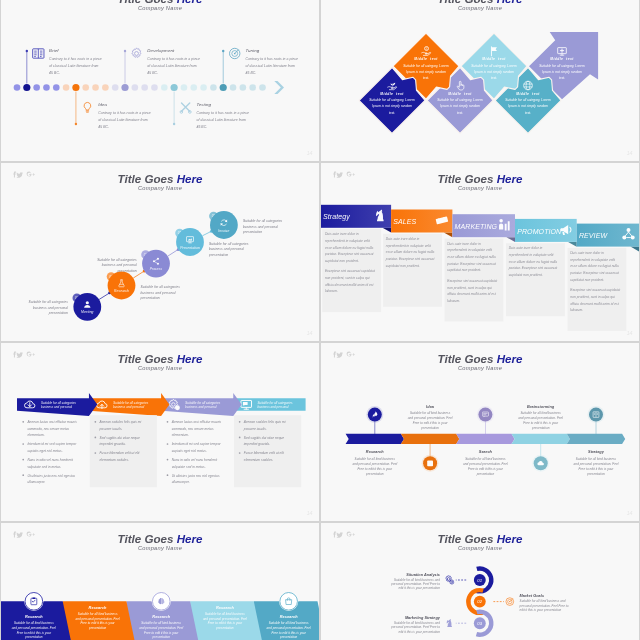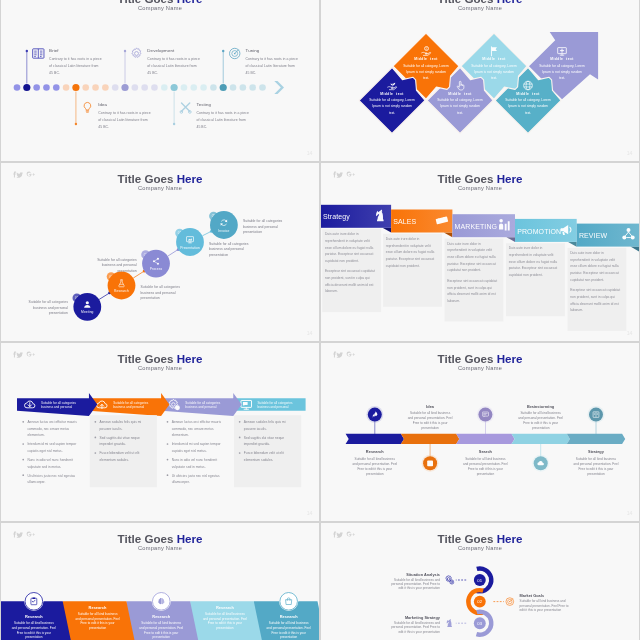--- a/index.html
+++ b/index.html
@@ -1,18 +1,18 @@
 <!DOCTYPE html>
 <html><head>
 <meta charset="utf-8">
 <style>
 html,body{margin:0;padding:0;background:#fff;width:640px;height:640px;overflow:hidden;}
 body{font-family:"Liberation Sans",sans-serif;}
 #grid{position:absolute;left:0;top:0;width:640px;height:640px;background:#d4d4d4;}
-.slide{position:absolute;width:318px;height:178px;background:#f8f8f8;overflow:hidden;}
+.slide{position:absolute;width:318px;height:178px;background:#f8f8f8;overflow:hidden;font-style:italic;}
 .sv{position:absolute;left:0;top:0;display:block;overflow:hidden;}
 svg text{white-space:pre;}
 
 </style>
 </head>
 <body>
 
 <div id="grid">
     <div class="slide" style="left:1px;top:-17px">
       <svg class="sv" width="318" height="178" viewBox="0 0 318 178">

